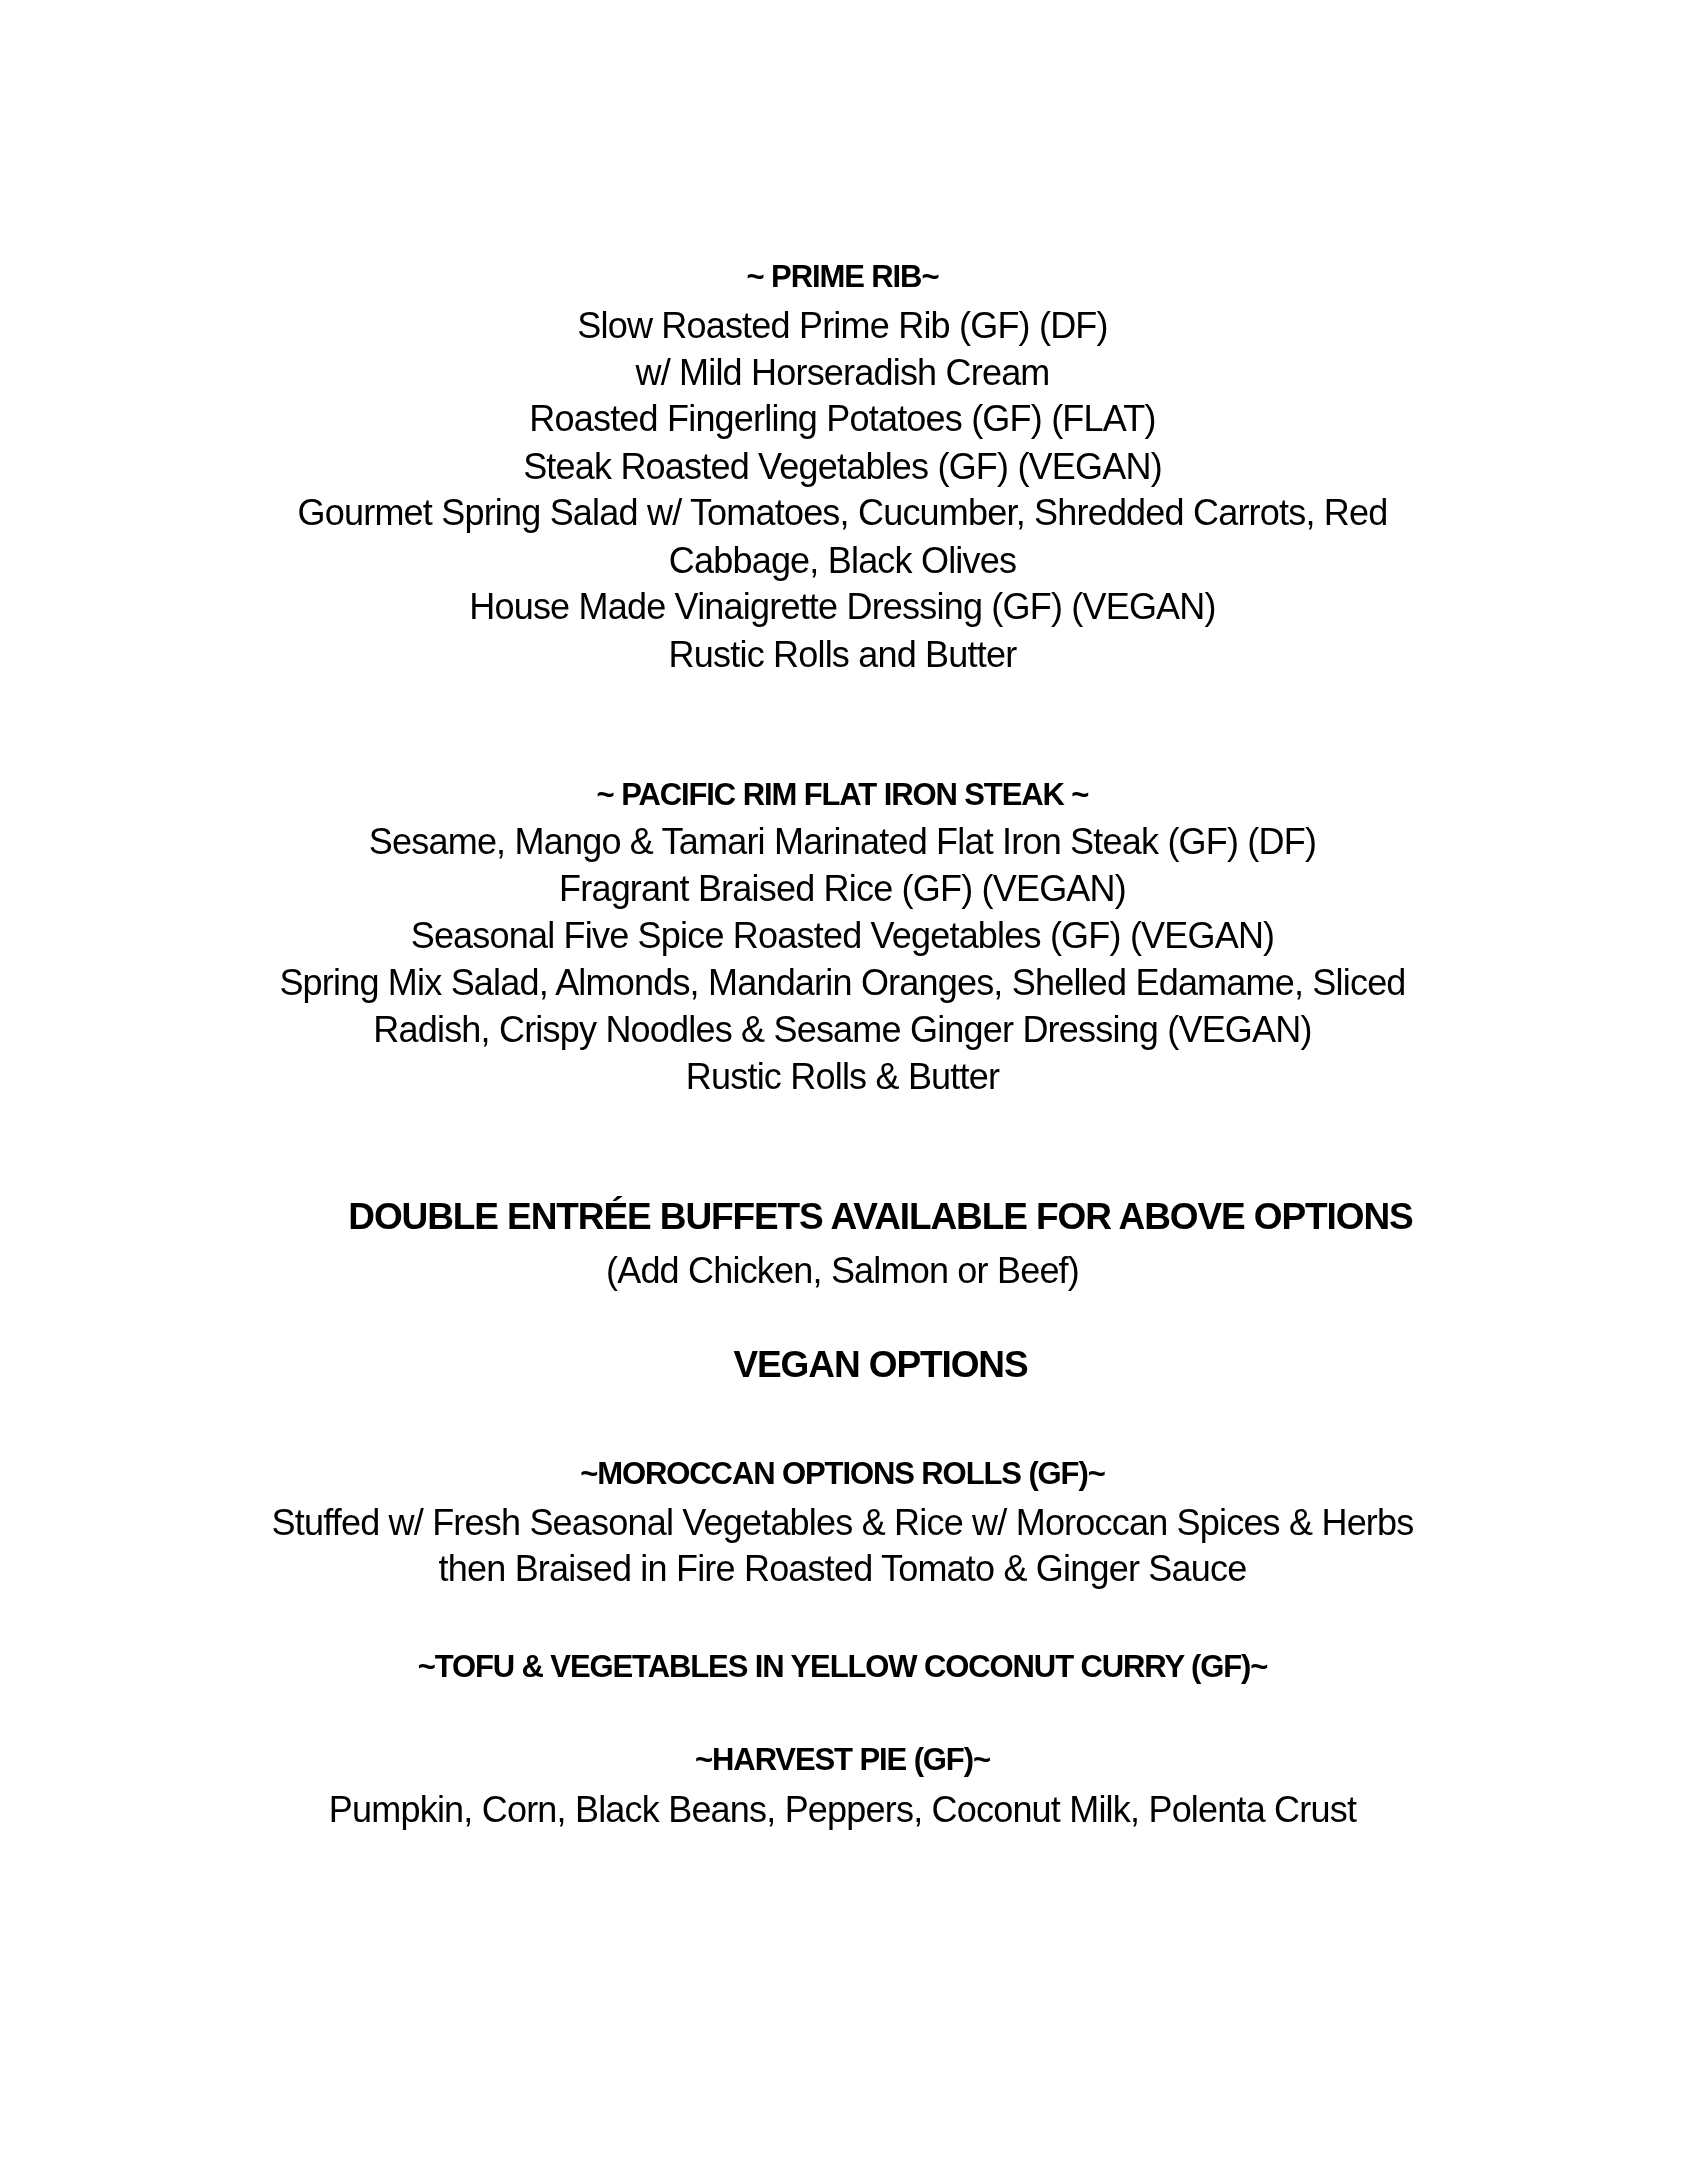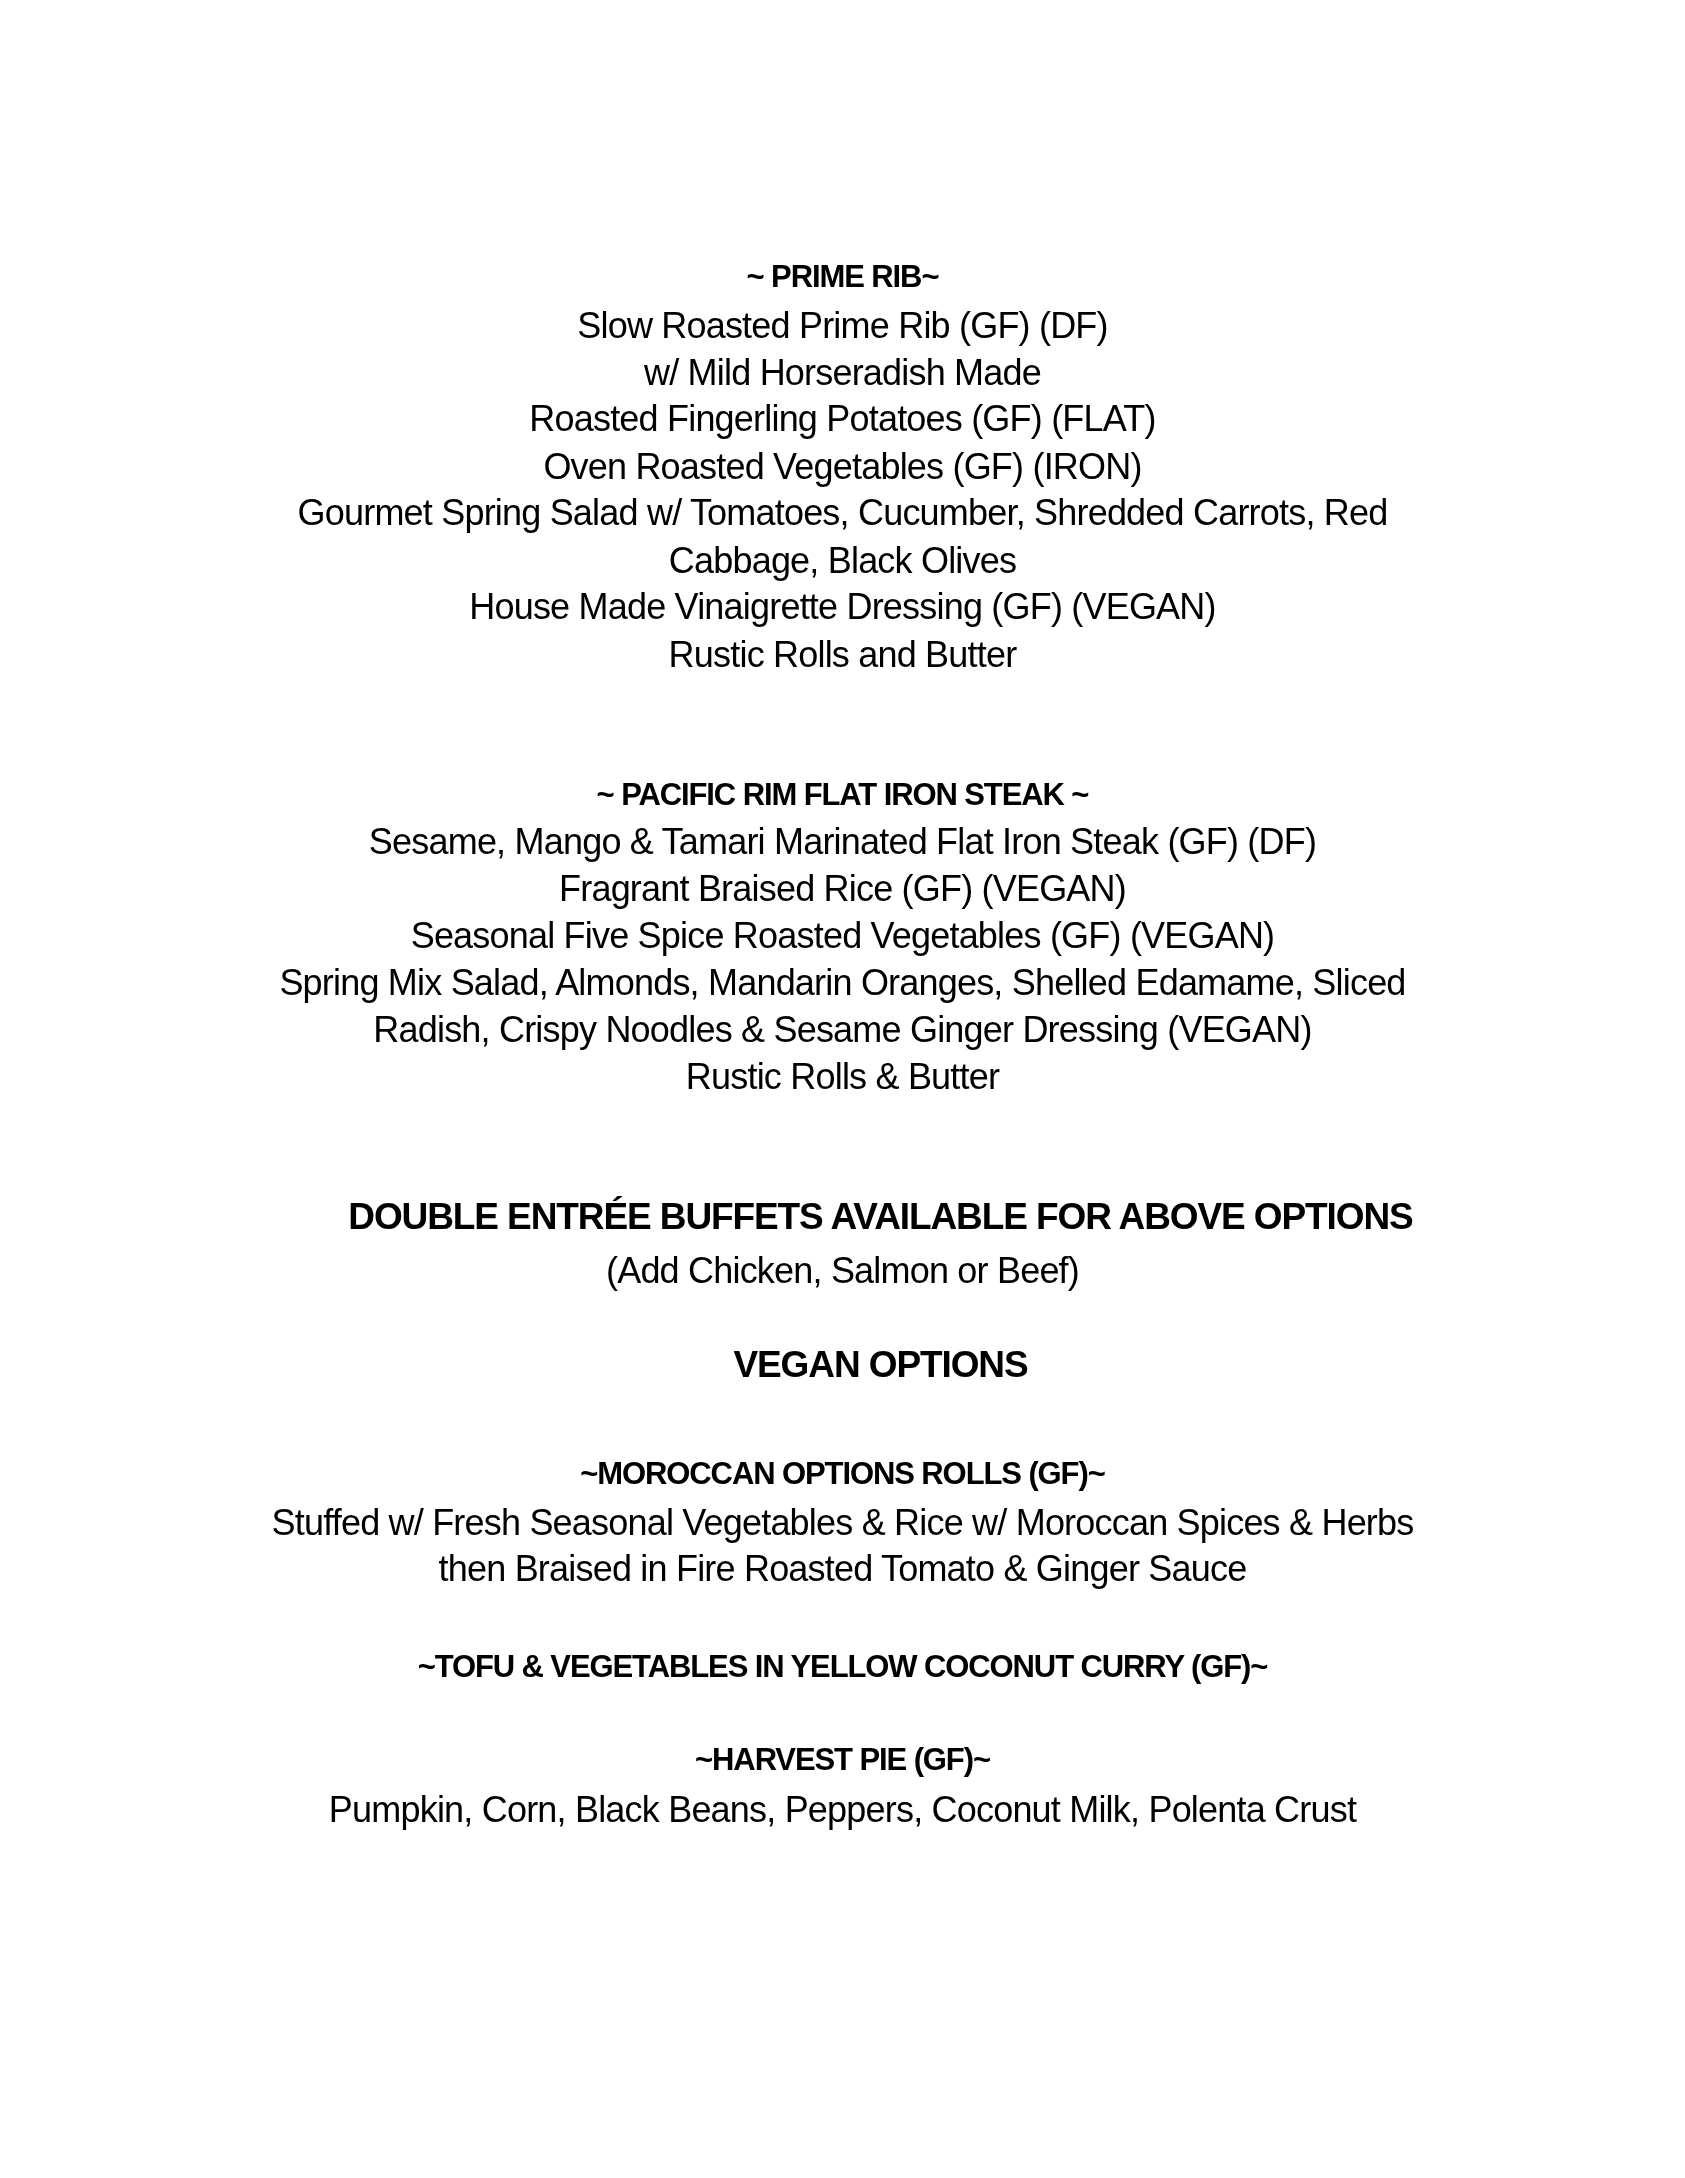--- a/index.html
+++ b/index.html
@@ -49,23 +49,23 @@
     }
   </style>
 </head>
 <body>
 
 <div class="page">
 
   <section>
     <div class="line sub" style="top:253px">~ PRIME RIB~</div>
     <div class="line item" style="top:300px">Slow Roasted Prime Rib (GF) (DF)</div>
-    <div class="line item" style="top:347px">w/ Mild Horseradish Made</div>
+    <div class="line item" style="top:347px">w/ Mild Horseradish Cream</div>
     <div class="line item" style="top:393px">Roasted Fingerling Potatoes (GF) (FLAT)</div>
-    <div class="line item" style="top:441px">Oven Roasted Vegetables (GF) (IRON)</div>
+    <div class="line item" style="top:441px">Steak Roasted Vegetables (GF) (VEGAN)</div>
     <div class="line item" style="top:487px">Gourmet Spring Salad w/ Tomatoes, Cucumber, Shredded Carrots, Red</div>
     <div class="line item" style="top:535px">Cabbage, Black Olives</div>
     <div class="line item" style="top:581px">House Made Vinaigrette Dressing (GF) (VEGAN)</div>
     <div class="line item" style="top:629px">Rustic Rolls and Butter</div>
   </section>
 
   <section>
     <div class="line sub" style="top:771px">~ PACIFIC RIM FLAT IRON STEAK ~</div>
     <div class="line item" style="top:816px">Sesame, Mango &amp; Tamari Marinated Flat Iron Steak (GF) (DF)</div>
     <div class="line item" style="top:863px">Fragrant Braised Rice (GF) (VEGAN)</div>

